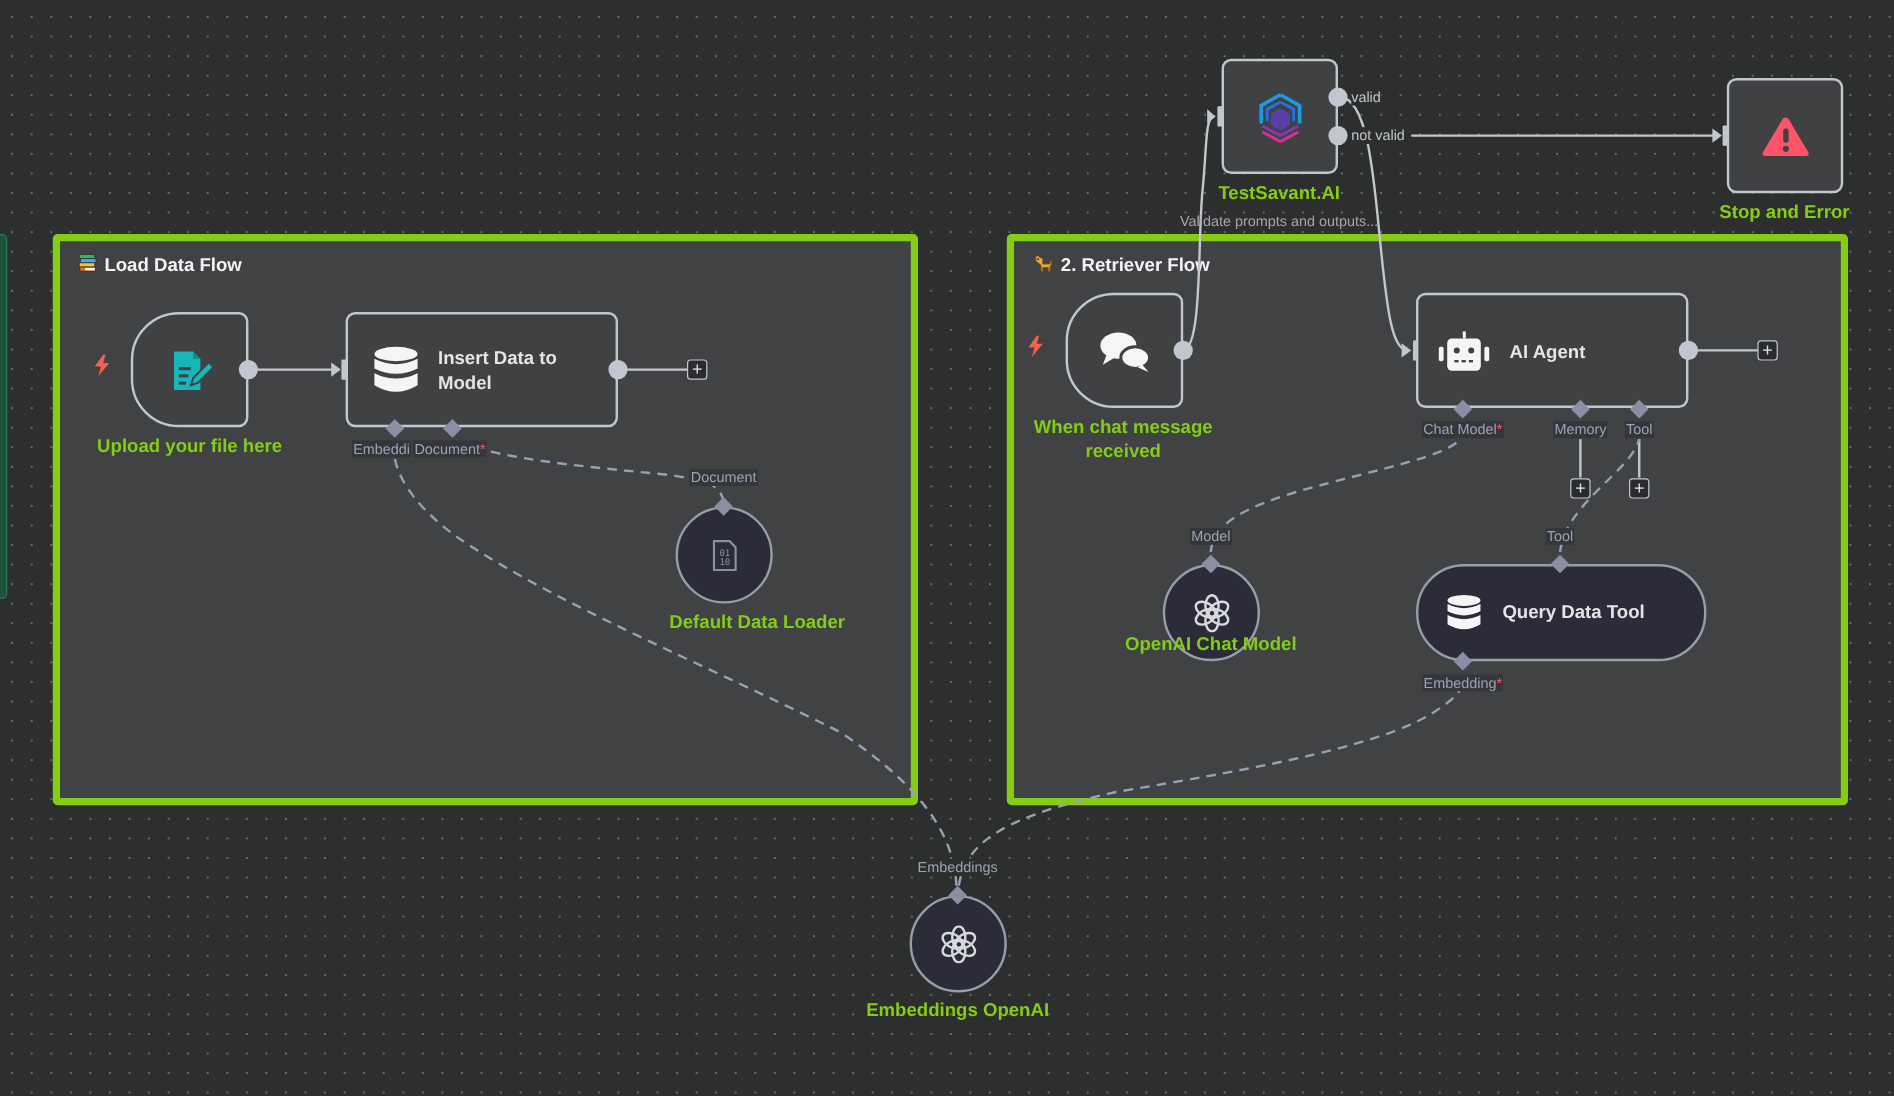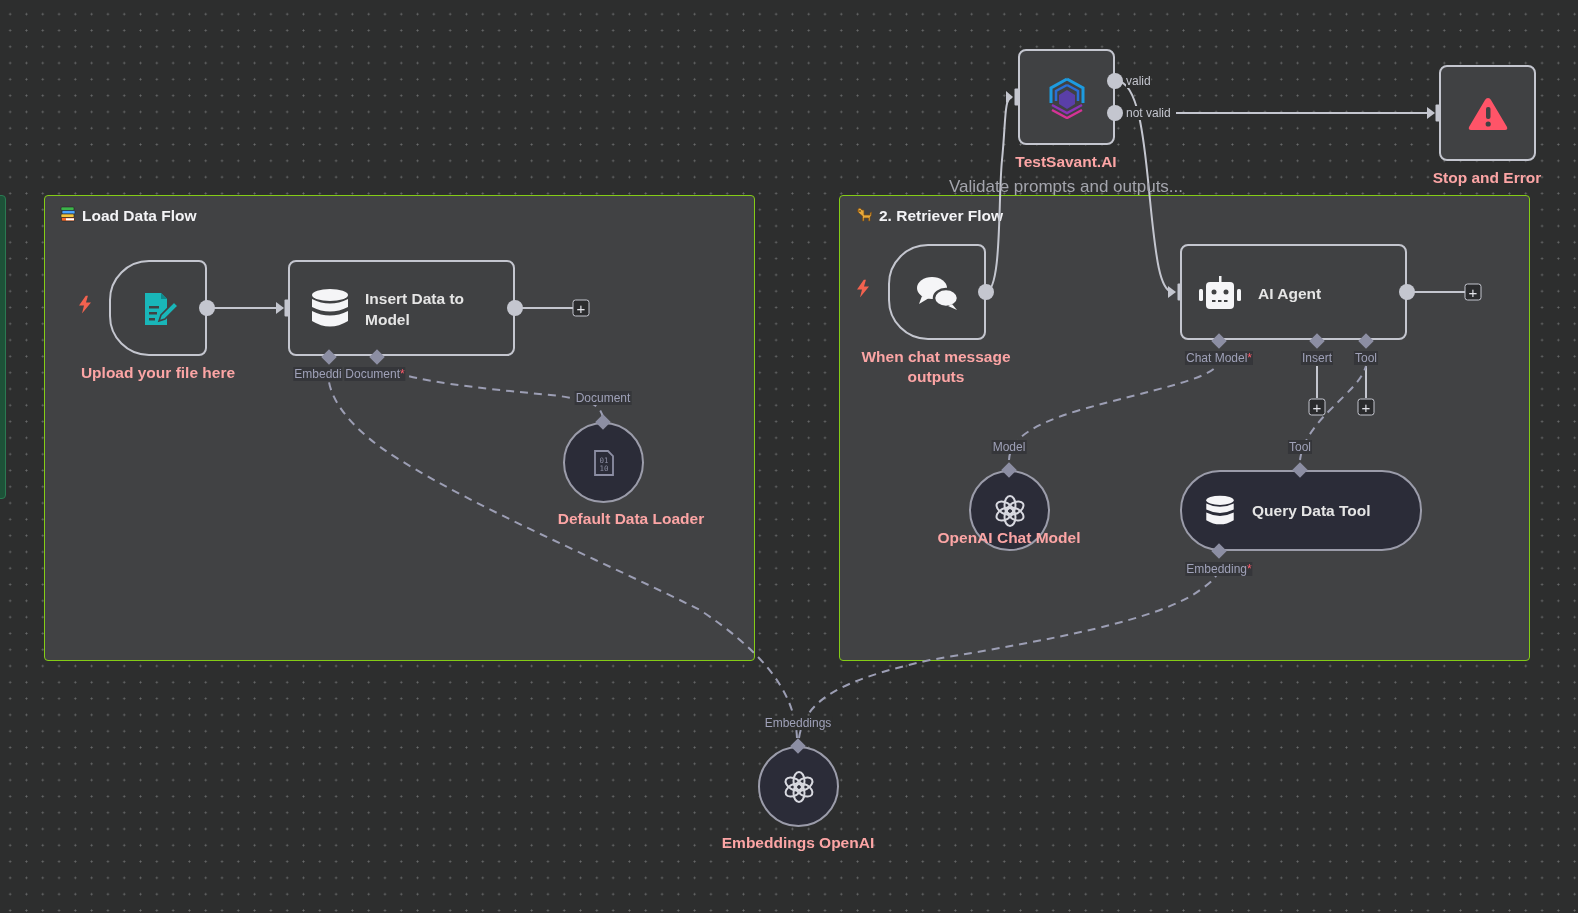--- a/index.html
+++ b/index.html
@@ -7,26 +7,26 @@
     width:1578px; height:913px; overflow:hidden; position:relative;
     background-color:#2d2e2e;
     background-image: radial-gradient(circle, #6a6b6c 0.8px, transparent 1.2px);
     background-size:16.3px 16.3px;
     background-position:2px 6px;
     font-family:"Liberation Sans", "DejaVu Sans", sans-serif;
     color:#f0f0f5;
   }
   .abs { position:absolute; }
   .sticky-left { left:-6px; top:195px; width:10px; height:302px; background:#1d5238; border:1px solid #2a7a52; border-radius:4px; }
-  .group { background:#414244; border-radius:4px; border:1px solid #84cc16; }
+  .group { background:#414244; border-radius:4px; border:6px solid #84cc16; }
   .group-title { position:absolute; font-weight:bold; font-size:15.5px; color:#f3f3f6; display:flex; align-items:center; gap:6px; }
   .node-box { position:absolute; border:2px solid #c4c6cf; background:#404143; box-sizing:border-box; }
   .node-dark { background:#2b2c38; border-color:#9b9caa; }
-  .node-label { position:absolute; text-align:center; font-weight:bold; font-size:15.5px; color:#fca5a5; white-space:nowrap; transform:translateX(-50%); line-height:20px; }
-  .sub-label { position:absolute; font-size:17px; color:#a4a5ad; white-space:nowrap; transform:translateX(-50%); }
+  .node-label { position:absolute; text-align:center; font-weight:bold; font-size:15.5px; color:#84cc16; white-space:nowrap; transform:translateX(-50%); line-height:20px; }
+  .sub-label { position:absolute; font-size:12px; color:#a4a5ad; white-space:nowrap; transform:translateX(-50%); }
   .port-label { position:absolute; font-size:12px; color:#9fa1b8; white-space:nowrap; background:#35363a; padding:0 1px; line-height:14px; transform:translateX(-50%); }
   .port-label .req { color:#ff5b6b; }
   .handle-out { position:absolute; width:16px; height:16px; border-radius:50%; background:#c4c6cf; transform:translate(-50%,-50%); }
   .handle-in { position:absolute; width:7px; height:17px; background:#c4c6cf; transform:translate(-50%,-50%); border-radius:1px; }
   .diamond { position:absolute; width:11px; height:11px; background:#8c8ea3; transform:translate(-50%,-50%) rotate(45deg); }
   .plus-btn { position:absolute; width:17px; height:17px; border:1.5px solid #c4c6cf; border-radius:3px; background:#2a2b2d; color:#e2e3e8; font-size:15px; line-height:16px; text-align:center; transform:translate(-50%,-50%); box-sizing:border-box; }
   .trigger-bolt { position:absolute; color:#f2624f; font-size:18px; transform:translate(-50%,-50%); }
   .inline-text { position:absolute; font-weight:bold; font-size:15.5px; color:#e5e5e5; line-height:21px; }
   .edge-label { position:absolute; font-size:12px; color:#c4c6cf; white-space:nowrap; line-height:14px; background:#2d2e2e; }
   svg.edges { position:absolute; left:0; top:0; width:1578px; height:913px; pointer-events:none; }
@@ -157,21 +157,21 @@
       <ellipse cx="16" cy="14" rx="15" ry="11" fill="#f5f5f7"></ellipse>
       <path d="M6 22 L3 30 L13 24 Z" fill="#f5f5f7"></path>
       <ellipse cx="30" cy="24" rx="12" ry="9" fill="#f5f5f7" stroke="#404143" stroke-width="2.5"></ellipse>
       <path d="M36 30 L41 36 L32 32 Z" fill="#f5f5f7"></path>
     </svg>
   </div>
 </div>
 <div class="handle-out" style="left:986px; top:292px;"></div>
 <div class="node-label" style="left:936px; top:347px;">
   <div>When chat message</div>
-  <div>outputs</div>
+  <div>received</div>
 </div>
 
 <div class="handle-in" style="left:1018px; top:97px;"></div>
 <div class="node-box" style="left:1018px; top:49px; width:97px; height:96px; border-radius:8px;">
   <div class="icon-wrap" style="left:47px; top:47px;">
     <svg width="40" height="42" viewBox="0 0 40 42">
       <path d="M20 2 L36 11 L36 26" fill="none" stroke="#1d9be0" stroke-width="3"></path>
       <path d="M20 2 L4 11 L4 26" fill="none" stroke="#1d9be0" stroke-width="3"></path>
       <path d="M20 8 L31 14 L31 24" fill="none" stroke="#2a6fd6" stroke-width="2.5"></path>
       <path d="M20 8 L9 14 L9 24" fill="none" stroke="#2a6fd6" stroke-width="2.5"></path>
@@ -216,21 +216,21 @@
     </svg>
   </div>
   <div class="inline-text" style="left:76px; top:37px;">AI Agent</div>
 </div>
 <div class="handle-out" style="left:1407px; top:292px;"></div>
 <div class="plus-btn" style="left:1473px; top:292px;">+</div>
 <div class="diamond" style="left:1219px; top:341px;"></div>
 <div class="diamond" style="left:1317px; top:341px;"></div>
 <div class="diamond" style="left:1366px; top:341px;"></div>
 <div class="port-label" style="left:1219px; top:351px;"><span>Chat Model</span><span class="req">*</span></div>
-<div class="port-label" style="left:1317px; top:351px;">Insert</div>
+<div class="port-label" style="left:1317px; top:351px;">Memory</div>
 <div class="port-label" style="left:1366px; top:351px;">Tool</div>
 <div class="plus-btn" style="left:1317px; top:407px;">+</div>
 <div class="plus-btn" style="left:1366px; top:407px;">+</div>
 
 <div class="port-label" style="left:1009px; top:440px;">Model</div>
 <div class="node-box node-dark" style="left:969px; top:470px; width:81px; height:81px; border-radius:50%;">
   <div class="icon-wrap" style="left:38.5px; top:38.5px;">
     <svg width="32" height="32" viewBox="0 0 32 32">
       <g fill="none" stroke="#d8d9e0" stroke-width="2">
         <ellipse cx="16" cy="10" rx="5.5" ry="9" transform="rotate(0 16 16)"></ellipse>

